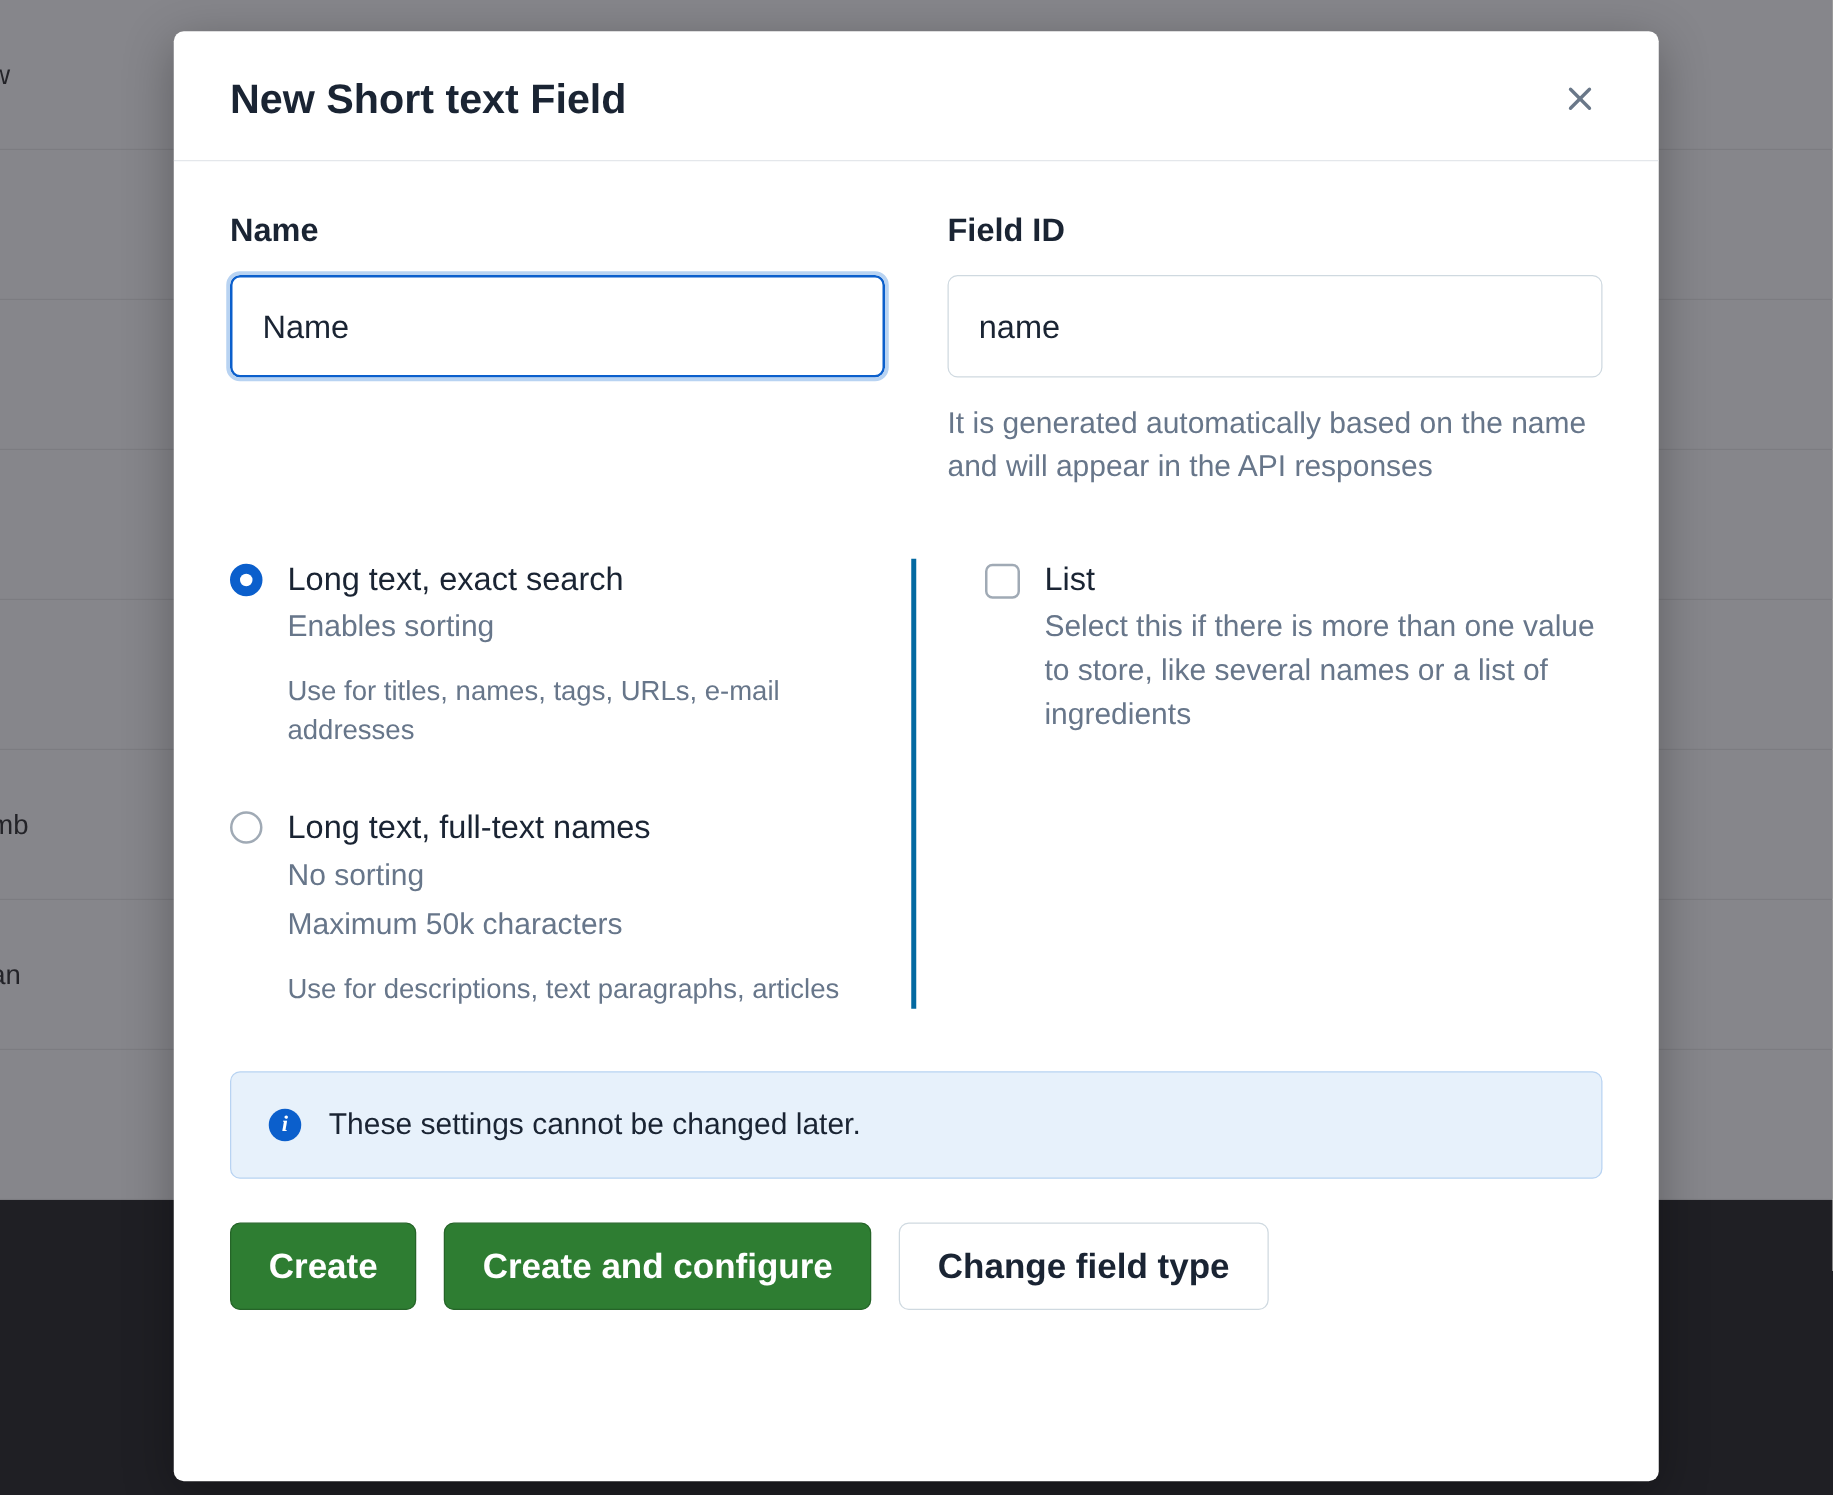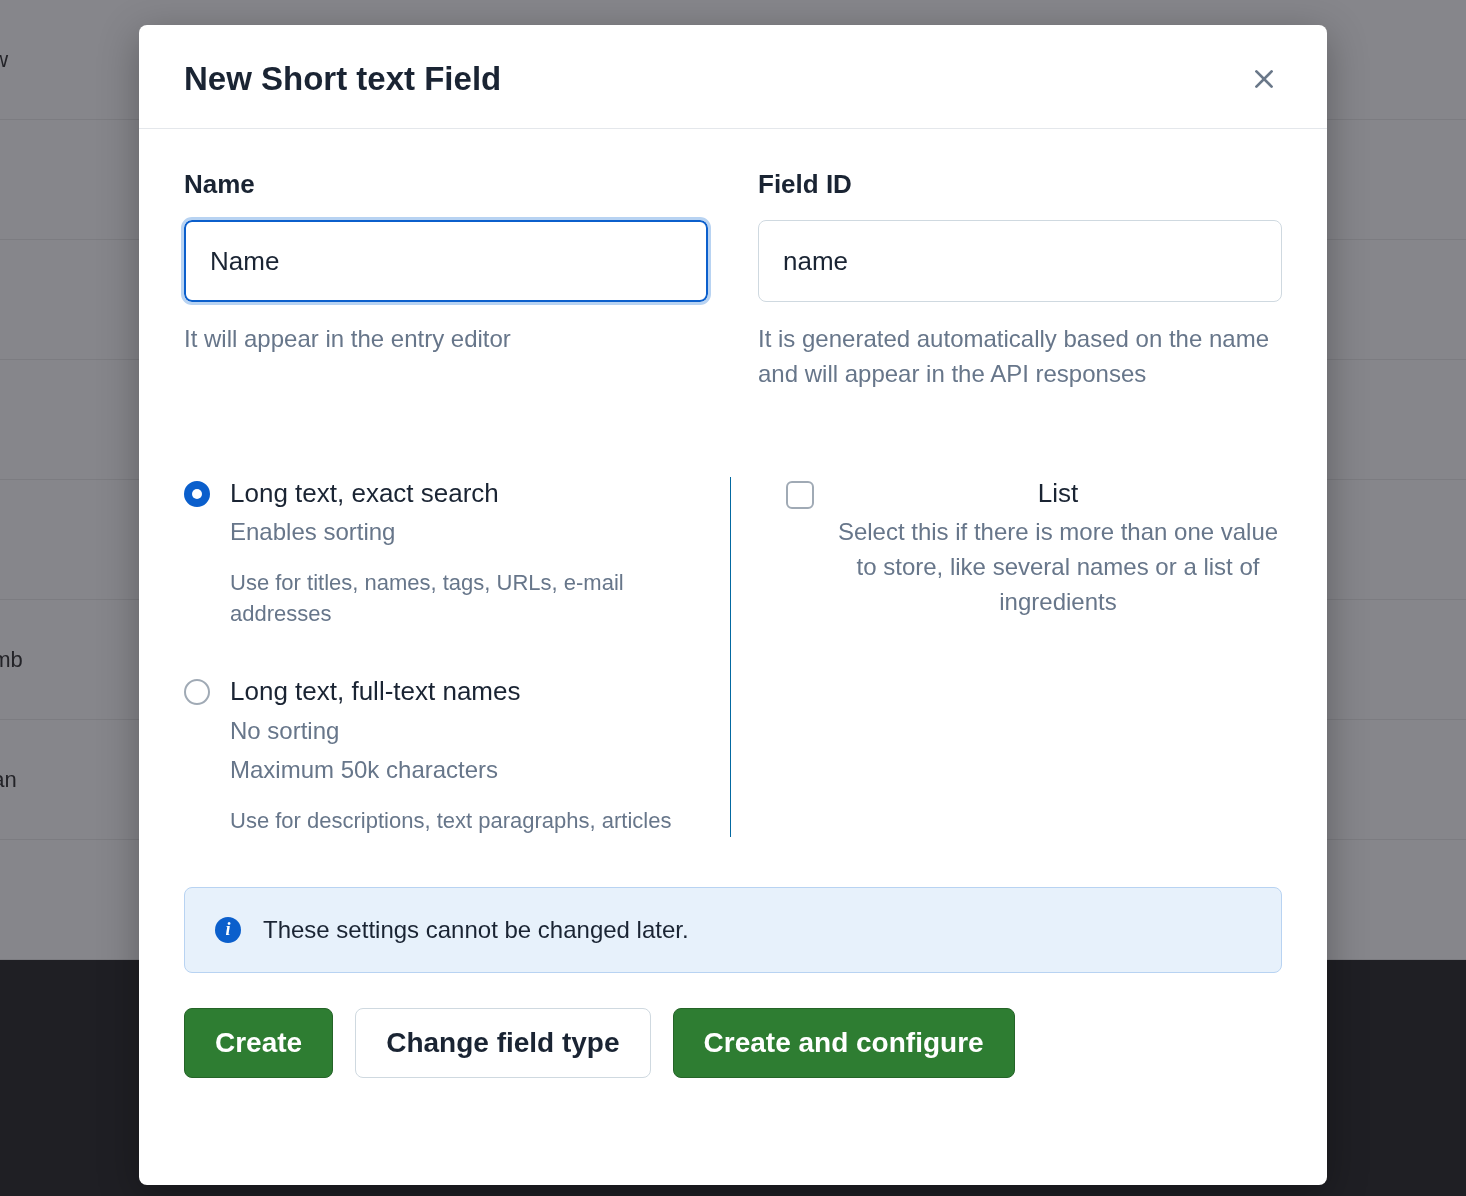--- a/index.html
+++ b/index.html
@@ -82,21 +82,21 @@
       width: 26px;
       height: 26px;
     }
     .modal-body {
       padding: 40px 45px 45px 45px;
       flex: 1;
     }
     .field-row {
       display: flex;
       gap: 50px;
-      margin-bottom: 85px;
+      margin-bottom: 55px;
     }
     .field-col {
       flex: 1;
     }
     .field-label {
       font-size: 26px;
       font-weight: 700;
       color: #1a2433;
       margin-bottom: 20px;
       display: block;
@@ -128,22 +128,21 @@
       position: relative;
     }
     .options-col {
       flex: 1;
     }
     .options-col.left {
       padding-right: 50px;
     }
     .options-col.right {
       padding-left: 55px;
-      border-left: 1px solid #0369a1;
-      text-align: center;
+      border-left: 4px solid #0369a1;
     }
     .radio-group {
       display: flex;
       flex-direction: column;
       gap: 45px;
     }
     .radio-option, .checkbox-option {
       display: flex;
       gap: 20px;
       cursor: pointer;
@@ -289,21 +288,20 @@
           <line x1="19" y1="5" x2="5" y2="19"></line>
         </svg>
       </button>
     </div>
 
     <div class="modal-body">
       <div class="field-row">
         <div class="field-col">
           <label class="field-label">Name</label>
           <input type="text" class="text-input focused" value="Name" style="">
-          <p class="helper-text">It will appear in the entry editor</p>
         </div>
         <div class="field-col">
           <label class="field-label">Field ID</label>
           <input type="text" class="text-input" value="name" style="">
           <p class="helper-text">It is generated automatically based on the name and will appear in the API responses</p>
         </div>
       </div>
 
       <div class="options-row">
         <div class="options-col left">
@@ -338,18 +336,18 @@
         </div>
       </div>
 
       <div class="alert">
         <span class="alert-icon">i</span>
         <span class="alert-text">These settings cannot be changed later.</span>
       </div>
 
       <div class="button-row">
         <button class="btn btn-primary">Create</button>
+        <button class="btn btn-primary">Create and configure</button>
         <button class="btn btn-secondary">Change field type</button>
-        <button class="btn btn-primary">Create and configure</button>
       </div>
     </div>
   </div>
 </div>
 
 </body></html>

